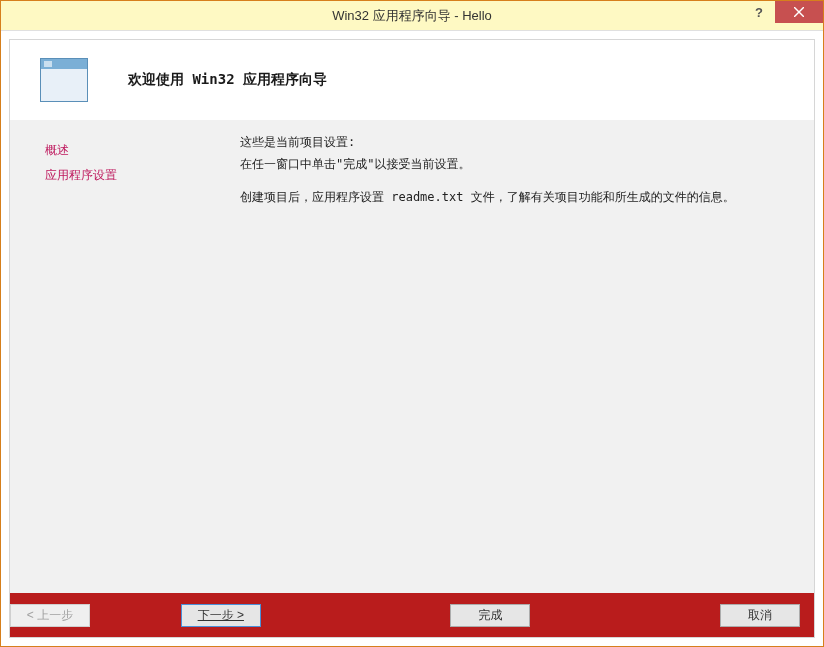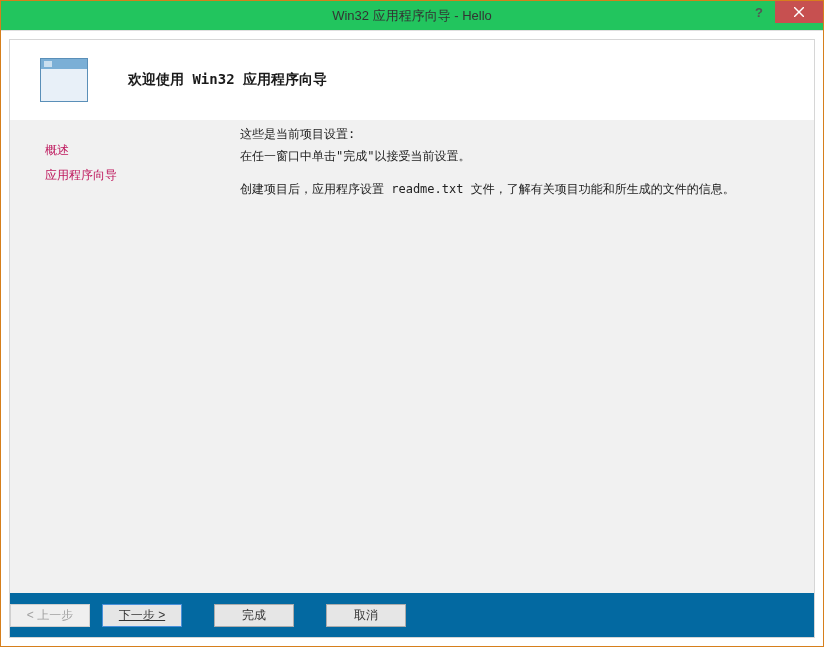--- a/index.html
+++ b/index.html
@@ -11,21 +11,21 @@
     .window {
       width: 824px;
       height: 647px;
       border: 1px solid #d67f1c;
       display: flex;
       flex-direction: column;
       background: #fff;
     }
     .titlebar {
       height: 30px;
-      background: #22c55e;
+      background: #fef9c3;
       display: flex;
       align-items: center;
       position: relative;
       border-bottom: 1px solid #e0e0e0;
     }
     .titlebar-title {
       flex: 1;
       text-align: center;
       font-size: 13px;
       color: #333;
@@ -115,21 +115,21 @@
     .sidebar-item {
       display: block;
       color: #be185d;
       font-size: 12px;
       padding: 4px 0;
       text-decoration: none;
       font-family: "SimSun", sans-serif;
     }
     .main-content {
       flex: 1;
-      padding: 4px 30px 16px 10px;
+      padding: 12px 30px 16px 10px;
       font-family: "SimSun", monospace;
       font-size: 12px;
       color: #222;
       line-height: 1.7;
     }
     .main-content .intro {
       margin-bottom: 2px;
     }
     .main-content ul {
       list-style: none;
@@ -142,24 +142,24 @@
       vertical-align: middle;
       margin-right: 4px;
     }
     .main-content p {
       margin-bottom: 12px;
     }
     .button-bar {
       height: 44px;
       display: flex;
       align-items: center;
-      justify-content: flex-start;
+      justify-content: space-between;
       padding-right: 14px;
       gap: 12px;
-      background: #0369a1;
+      background: #b91c1c;
     }
     .btn {
       min-width: 80px;
       height: 23px;
       font-size: 12px;
       background: #e6e6e6;
       border: 1px solid #acacac;
       color: #333;
       font-family: "SimSun", sans-serif;
       display: flex;
@@ -201,21 +201,21 @@
     <div class="content-inner">
 
       <div class="header-section">
         <div class="wizard-icon"></div>
         <div class="header-title">欢迎使用 Win32 应用程序向导</div>
       </div>
 
       <div class="body-section">
         <div class="sidebar">
           <a class="sidebar-item">概述</a>
-          <a class="sidebar-item">应用程序向导</a>
+          <a class="sidebar-item">应用程序设置</a>
         </div>
 
         <div class="main-content">
           <div class="intro">这些是当前项目设置:</div>
           <p>在任一窗口中单击"完成"以接受当前设置。</p>
           <p>创建项目后，应用程序设置 readme.txt 文件，了解有关项目功能和所生成的文件的信息。</p>
         </div>
       </div>
 
       <div class="button-bar">

